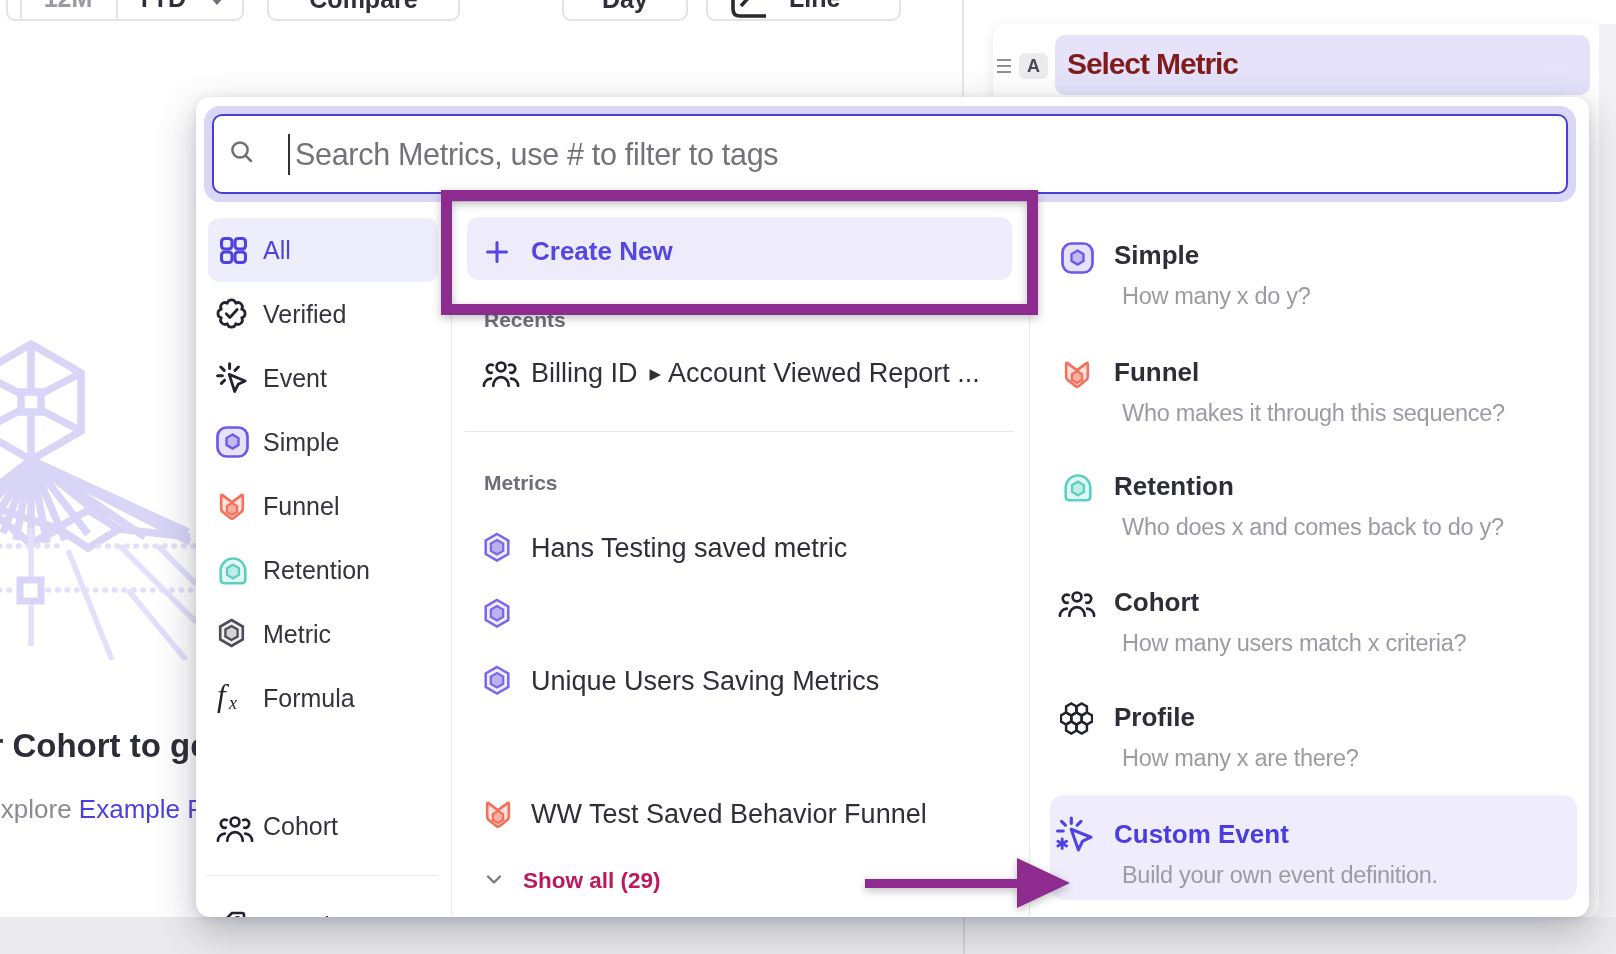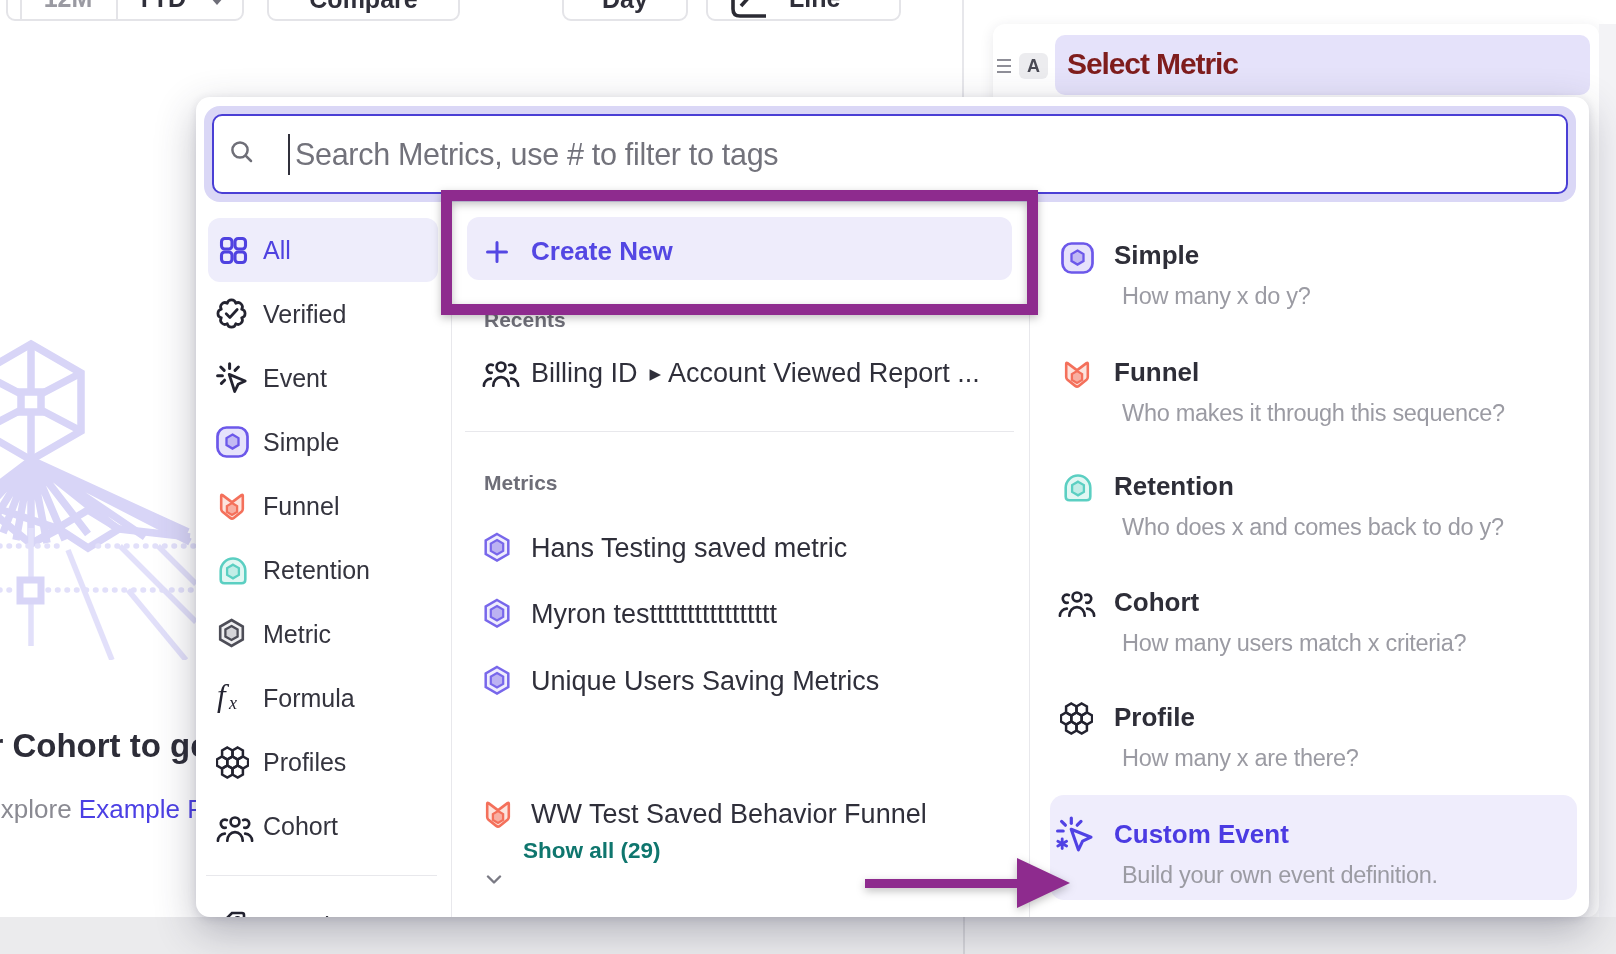--- a/index.html
+++ b/index.html
@@ -184,34 +184,20 @@
       </svg>
     <div class="tx">Metric</div>
   </div>
   <div class="srow" style="top:569px;">
     <svg class="ic" width="30" height="32" viewBox="0 0 30 32">
         <text x="1" y="24" font-family="Liberation Serif" font-style="italic" font-size="31" fill="#232330">f</text>
         <text x="13" y="27" font-family="Liberation Serif" font-style="italic" font-size="18" fill="#232330">x</text>
       </svg>
     <div class="tx">Formula</div>
   </div>
-  <div class="srow" style="top:633px;">
-    <svg class="ic" width="33" height="33" viewBox="0 0 33 33">
-        <g fill="none" stroke="#232330" stroke-width="2.5">
-          <path d="M16.5,10.5 L21.7,13.5 L21.7,19.5 L16.5,22.5 L11.3,19.5 L11.3,13.5 Z"></path>
-          <path d="M26.9,10.5 L32.1,13.5 L32.1,19.5 L26.9,22.5 L21.7,19.5 L21.7,13.5 Z"></path>
-          <path d="M6.1,10.5 L11.3,13.5 L11.3,19.5 L6.1,22.5 L0.9,19.5 L0.9,13.5 Z"></path>
-          <path d="M11.3,1.5 L16.5,4.5 L16.5,10.5 L11.3,13.5 L6.1,10.5 L6.1,4.5 Z"></path>
-          <path d="M21.7,1.5 L26.9,4.5 L26.9,10.5 L21.7,13.5 L16.5,10.5 L16.5,4.5 Z"></path>
-          <path d="M11.3,19.5 L16.5,22.5 L16.5,28.5 L11.3,31.5 L6.1,28.5 L6.1,22.5 Z"></path>
-          <path d="M21.7,19.5 L26.9,22.5 L26.9,28.5 L21.7,31.5 L16.5,28.5 L16.5,22.5 Z"></path>
-        </g>
-      </svg>
-    <div class="tx">Profiles</div>
-  </div>
   <div class="srow" style="top:697px;">
     <svg class="ic" style="top:20px;" width="38" height="28" viewBox="0 0 38 28">
         <g fill="none" stroke="#232330" stroke-width="2.7" stroke-linecap="round">
           <circle cx="19" cy="7.9" r="4.4"></circle>
           <path d="M11.3,26.8 A7.7,8.6 0 0 1 26.7,26.8"></path>
           <path d="M10.85,6.1 A4.1,4.1 0 1 0 9.7,13.7"></path>
           <path d="M1.9,26.8 A7.2,7.2 0 0 1 8.8,19.6"></path>
           <path d="M27.15,6.1 A4.1,4.1 0 1 1 28.3,13.7"></path>
           <path d="M36.1,26.8 A7.2,7.2 0 0 0 29.2,19.6"></path>
         </g>
@@ -254,40 +240,39 @@
         <path d="M15,2 L26.3,8.5 L26.3,22 L15,28.5 L3.7,22 L3.7,8.5 Z" fill="#EFEDFD" stroke="#7867EB" stroke-width="2.5"></path>
         <path d="M15,8 L21.2,11.6 L21.2,18.9 L15,22.5 L8.8,18.9 L8.8,11.6 Z" fill="#BCB2F2" stroke="#7867EB" stroke-width="2.2"></path>
       </svg>
     <div class="tx">Hans Testing saved metric</div>
   </div>
   <div class="mrow" style="top:485px;">
     <svg class="ic" width="30" height="31" viewBox="0 0 30 31">
         <path d="M15,2 L26.3,8.5 L26.3,22 L15,28.5 L3.7,22 L3.7,8.5 Z" fill="#EFEDFD" stroke="#7867EB" stroke-width="2.5"></path>
         <path d="M15,8 L21.2,11.6 L21.2,18.9 L15,22.5 L8.8,18.9 L8.8,11.6 Z" fill="#BCB2F2" stroke="#7867EB" stroke-width="2.2"></path>
       </svg>
-    <div class="tx">Myron testtttttttttttttttt</div>
   </div>
   <div class="mrow" style="top:552px;">
     <svg class="ic" width="30" height="31" viewBox="0 0 30 31">
         <path d="M15,2 L26.3,8.5 L26.3,22 L15,28.5 L3.7,22 L3.7,8.5 Z" fill="#EFEDFD" stroke="#7867EB" stroke-width="2.5"></path>
         <path d="M15,8 L21.2,11.6 L21.2,18.9 L15,22.5 L8.8,18.9 L8.8,11.6 Z" fill="#BCB2F2" stroke="#7867EB" stroke-width="2.2"></path>
       </svg>
     <div class="tx">Unique Users Saving Metrics</div>
   </div>
   <div class="mrow" style="top:685px;">
     <svg class="ic" width="32" height="31" viewBox="0 0 32 31">
         <path d="M5.2,5.8 Q5.2,4.1 6.5,5.1 L14.8,11.4 Q16,12.3 17.2,11.4 L25.5,5.1 Q26.8,4.1 26.8,5.8 L26.8,19 Q26.8,20.6 25.5,21.7 L17.8,27.9 Q16,29.3 14.2,27.9 L6.5,21.7 Q5.2,20.6 5.2,19 Z" fill="#FCE4DE" stroke="#F4705B" stroke-width="2.6"></path>
         <path d="M16,13.1 L21.1,16.05 L21.1,21.95 L16,24.9 L10.9,21.95 L10.9,16.05 Z" fill="#F8AFA3" stroke="#F4705B" stroke-width="2.3"></path>
       </svg>
     <div class="tx">WW Test Saved Behavior Funnel</div>
   </div>
   <svg class="abs" style="left:290px;top:778px;" width="16" height="10" viewBox="0 0 16 10">
       <path d="M2,1.5 L8,7.5 L14,1.5" fill="none" stroke="#7A7A84" stroke-width="2.4" stroke-linecap="round" stroke-linejoin="round"></path>
     </svg>
-  <div class="abs" style="left:327px;top:741px;font-size:22.5px;font-weight:bold;color:#0f766e;">Show all (29)</div>
+  <div class="abs" style="left:327px;top:771px;font-size:22.5px;font-weight:bold;color:#be185d;">Show all (29)</div>
   <div class="abs" id="cehl"></div>
   <div class="rrow" style="top:143px;">
     <svg class="ic" style="top:2px;" width="33" height="32" viewBox="0 0 33 32">
         <rect x="1.5" y="1.5" width="30" height="29" rx="9" fill="#E6E2FB" stroke="#6C58EA" stroke-width="2.7"></rect>
         <path d="M16.5,8.6 L22.5,12.1 L22.5,19.1 L16.5,22.6 L10.5,19.1 L10.5,12.1 Z" fill="#C3BAF3" stroke="#6C58EA" stroke-width="2.3"></path>
       </svg>
     <div class="t1">Simple</div>
     <div class="t2">How many x do y?</div>
   </div>
   <div class="rrow" style="top:260px;">

